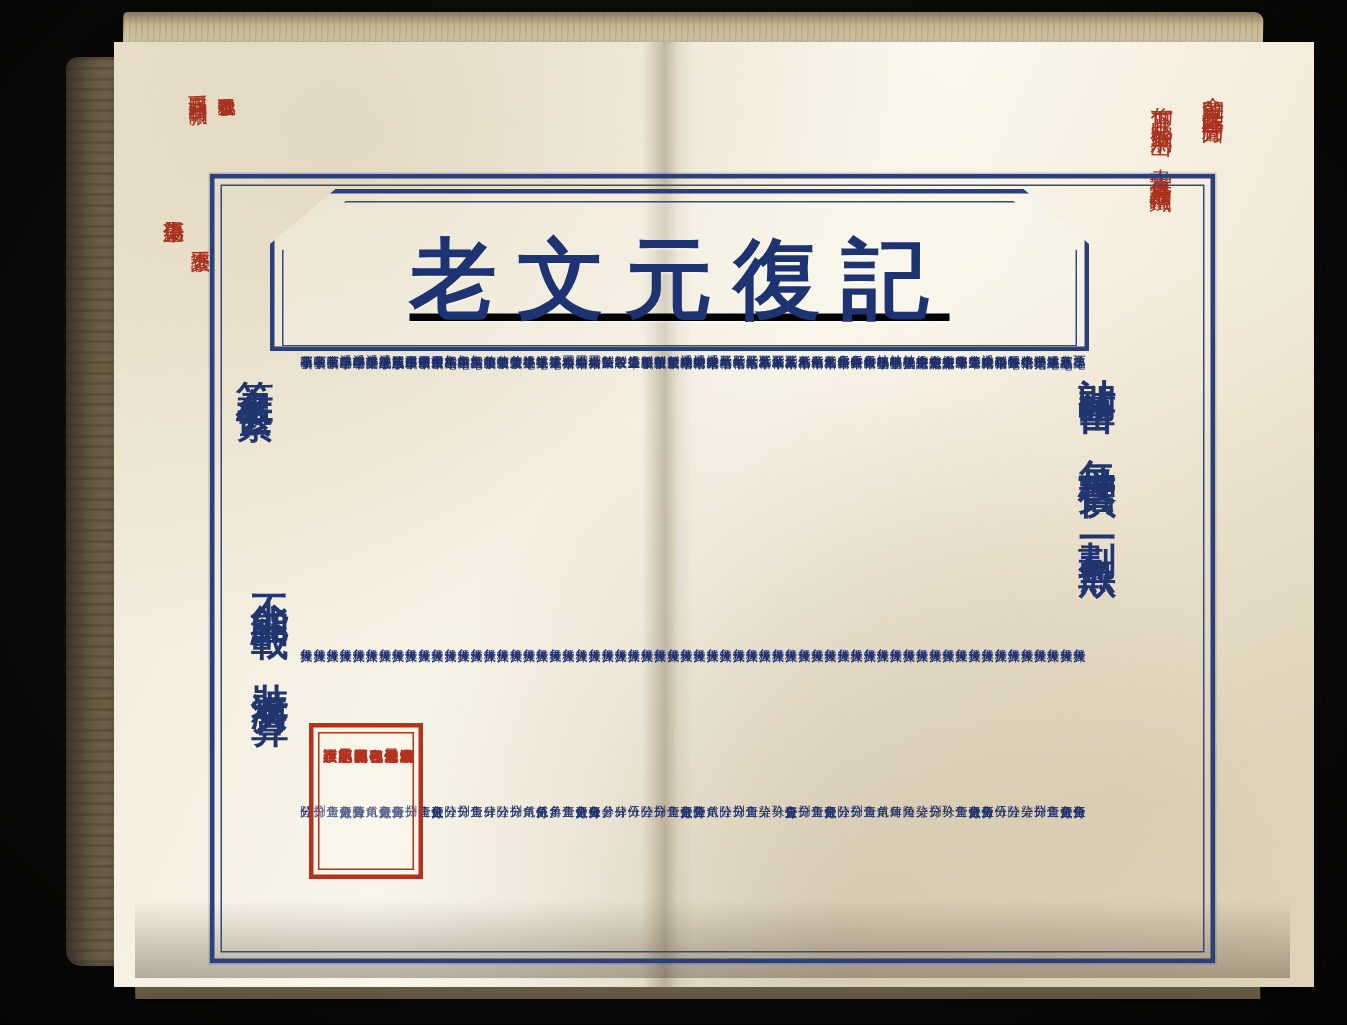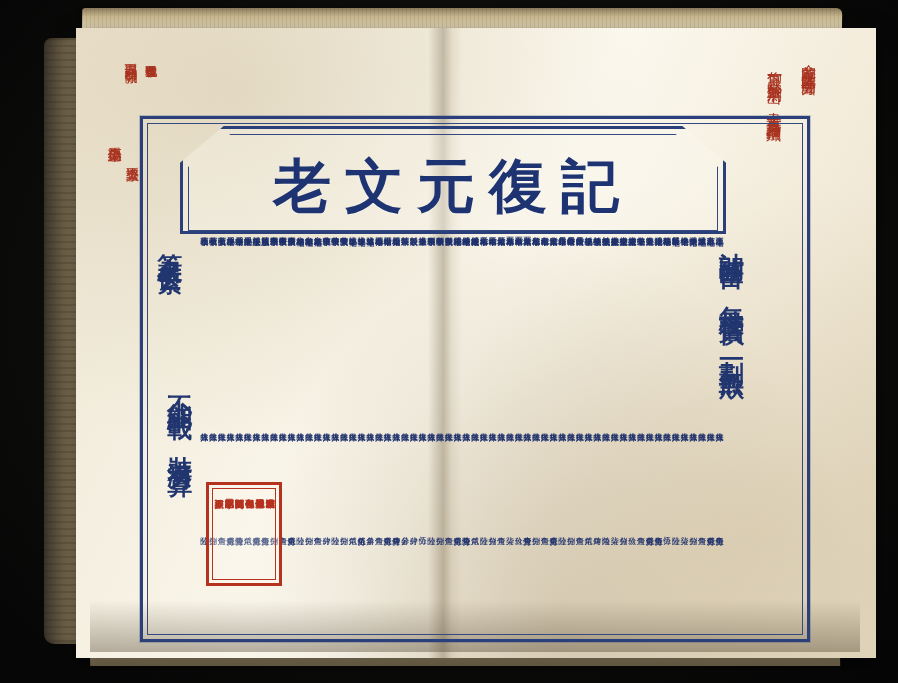--- a/index.html
+++ b/index.html
@@ -159,20 +159,21 @@
     left: 150px;
     top: 118px;
     width: 540px;
     height: 102px;
     border: 3px solid #2b3f7a;
     background: rgba(253,250,242,.35);
     clip-path: polygon(8% 0, 92% 0, 100% 34%, 100% 100%, 0 100%, 0 34%);
     display: flex;
     align-items: center;
     justify-content: center;
+    text-decoration: underline;
   }
   .cartouche-inner{
     position:absolute; left:5px; top:5px; right:5px; bottom:0;
     border:1px solid #33497f;
     clip-path: polygon(8% 0, 92% 0, 100% 34%, 100% 100%, 0 100%, 0 34%);
   }
   .title-text {
     position: relative;
     z-index: 2;
     font-family: "DejaVu Serif", serif;

